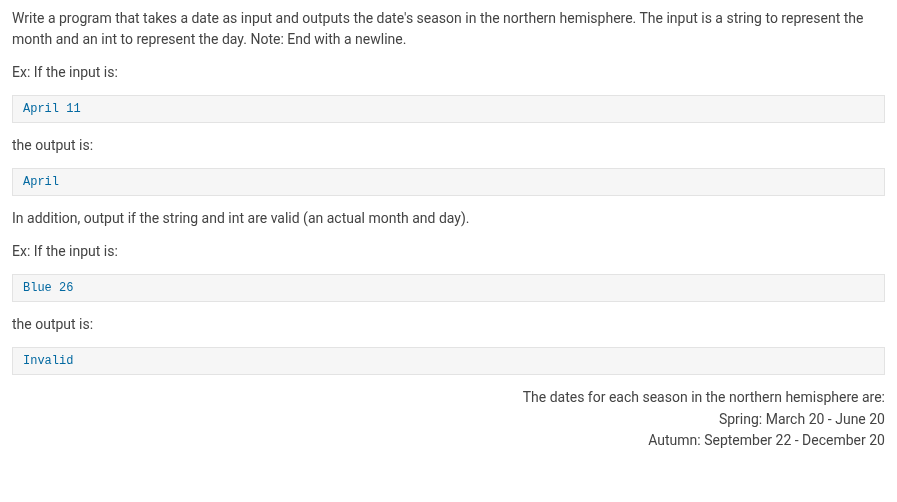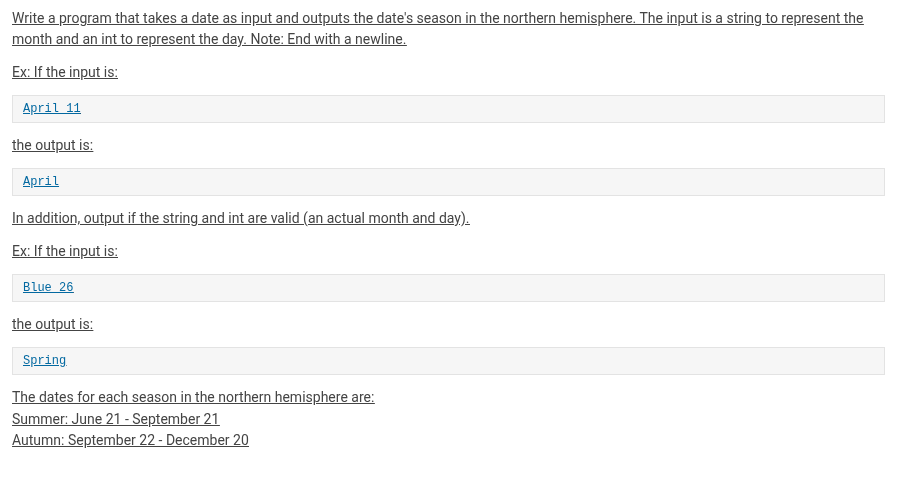--- a/index.html
+++ b/index.html
@@ -1,15 +1,15 @@
 <!DOCTYPE html>
 <html><head>
 <meta charset="utf-8">
 <style>
-  * { margin: 0; padding: 0; box-sizing: border-box; text-decoration: underline; }
+  * { margin: 0; padding: 0; box-sizing: border-box; }
   body {
     font-family: -apple-system, BlinkMacSystemFont, "Segoe UI", Roboto, Helvetica, Arial, sans-serif;
     font-size: 14px;
     color: #333;
     background: #fff;
     width: 897px;
     padding: 8px 12px 20px 12px;
     line-height: 1.5;
   }
   .para {
@@ -25,20 +25,21 @@
     font-size: 12px;
     color: #0369a1;
     margin-bottom: 12px;
     white-space: pre;
   }
   .season-list {
     color: #444;
   }
   .season-list .line {
     line-height: 1.55;
+    text-align: right;
   }
 </style>
 </head>
 <body>
 
 <p class="para">Write a program that takes a date as input and outputs the date's season in the northern hemisphere. The input is a string to represent the month and an int to represent the day. Note: End with a newline.</p>
 
 <p class="para">Ex: If the input is:</p>
 
 <div class="code-block">April 11</div>
@@ -48,20 +49,20 @@
 <div class="code-block">April</div>
 
 <p class="para">In addition, output if the string and int are valid (an actual month and day).</p>
 
 <p class="para">Ex: If the input is:</p>
 
 <div class="code-block">Blue 26</div>
 
 <p class="para">the output is:</p>
 
-<div class="code-block">Spring</div>
+<div class="code-block">Invalid</div>
 
 <div class="season-list">
   <div class="line">The dates for each season in the northern hemisphere are:</div>
-  <div class="line">Summer: June 21 - September 21</div>
+  <div class="line">Spring: March 20 - June 20</div>
   <div class="line">Autumn: September 22 - December 20</div>
 
 </div>
 
 </body></html>

